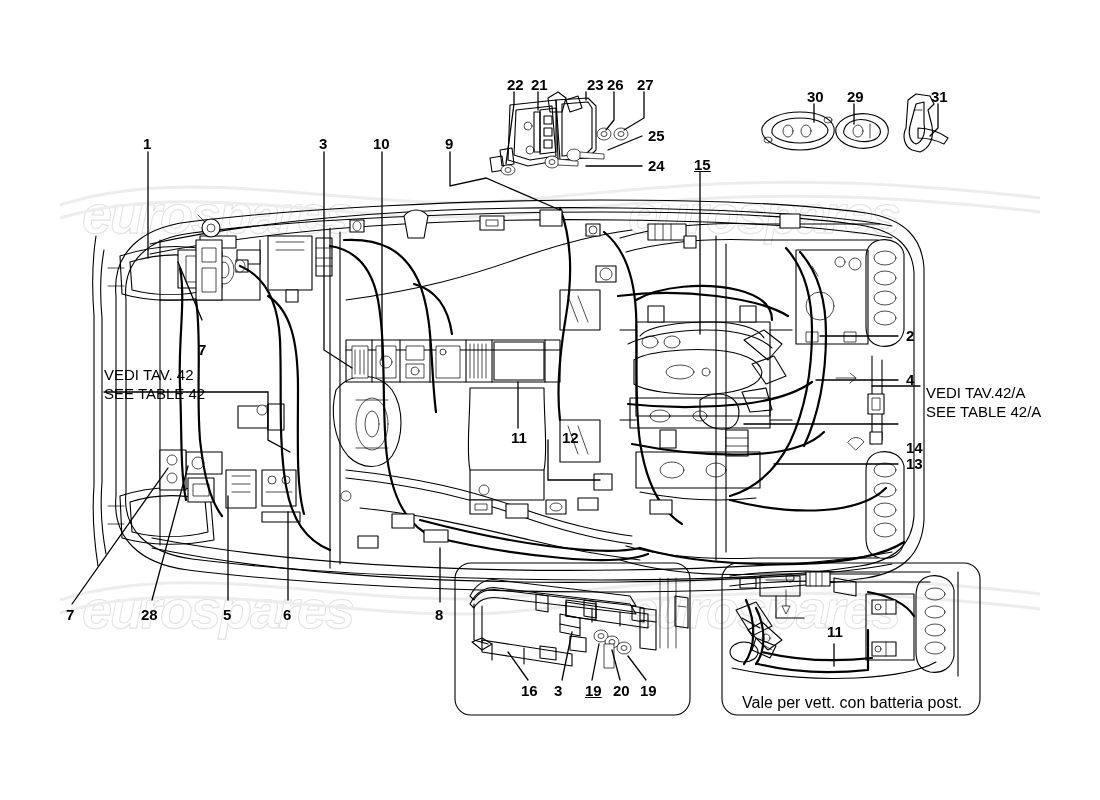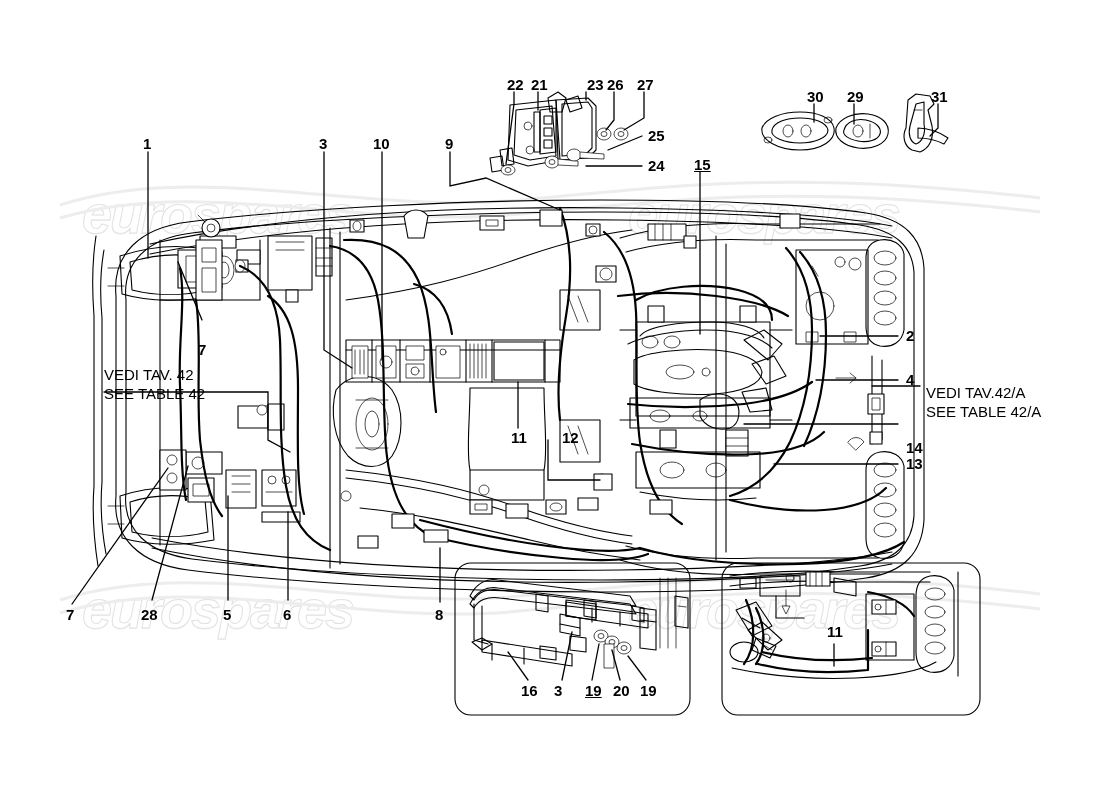--- a/index.html
+++ b/index.html
@@ -624,15 +624,16 @@
     <div>VEDI TAV. 42</div>
     <div>SEE TABLE 42</div>
   </div>
 
   <div class="note" style="left:926px;top:384px;">
     <div>VEDI TAV.42/A</div>
     <div>SEE TABLE 42/A</div>
   </div>
 
   <div class="note" style="left:742px;top:693px;font-size:16px;">
+    <div>Vale per vett. con batteria post.</div>
   </div>
 
 </div>
 
 </body></html>

